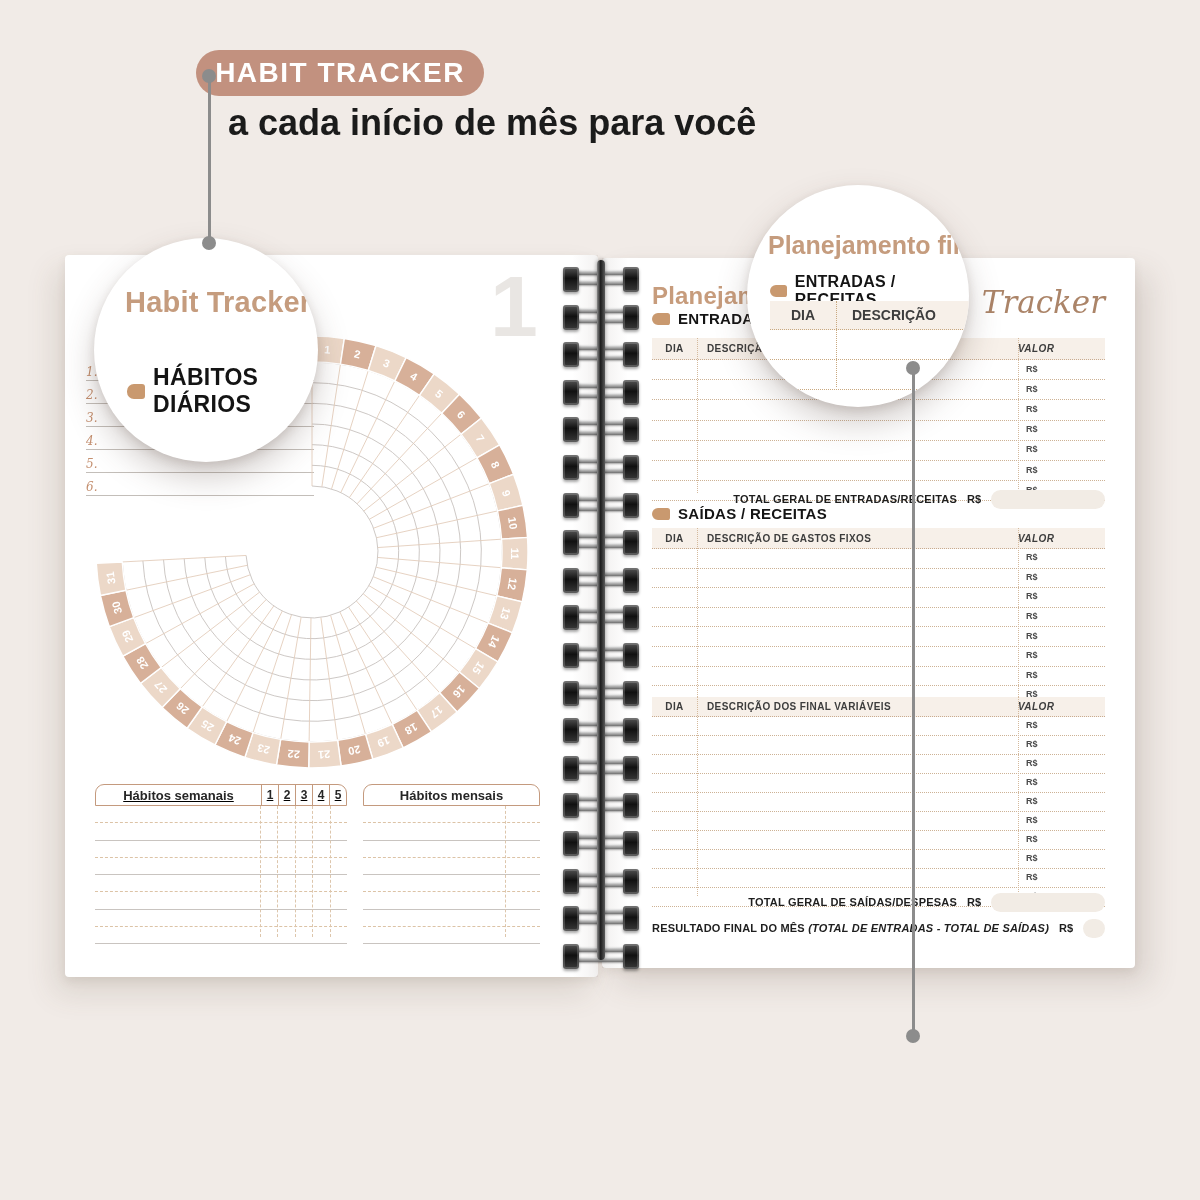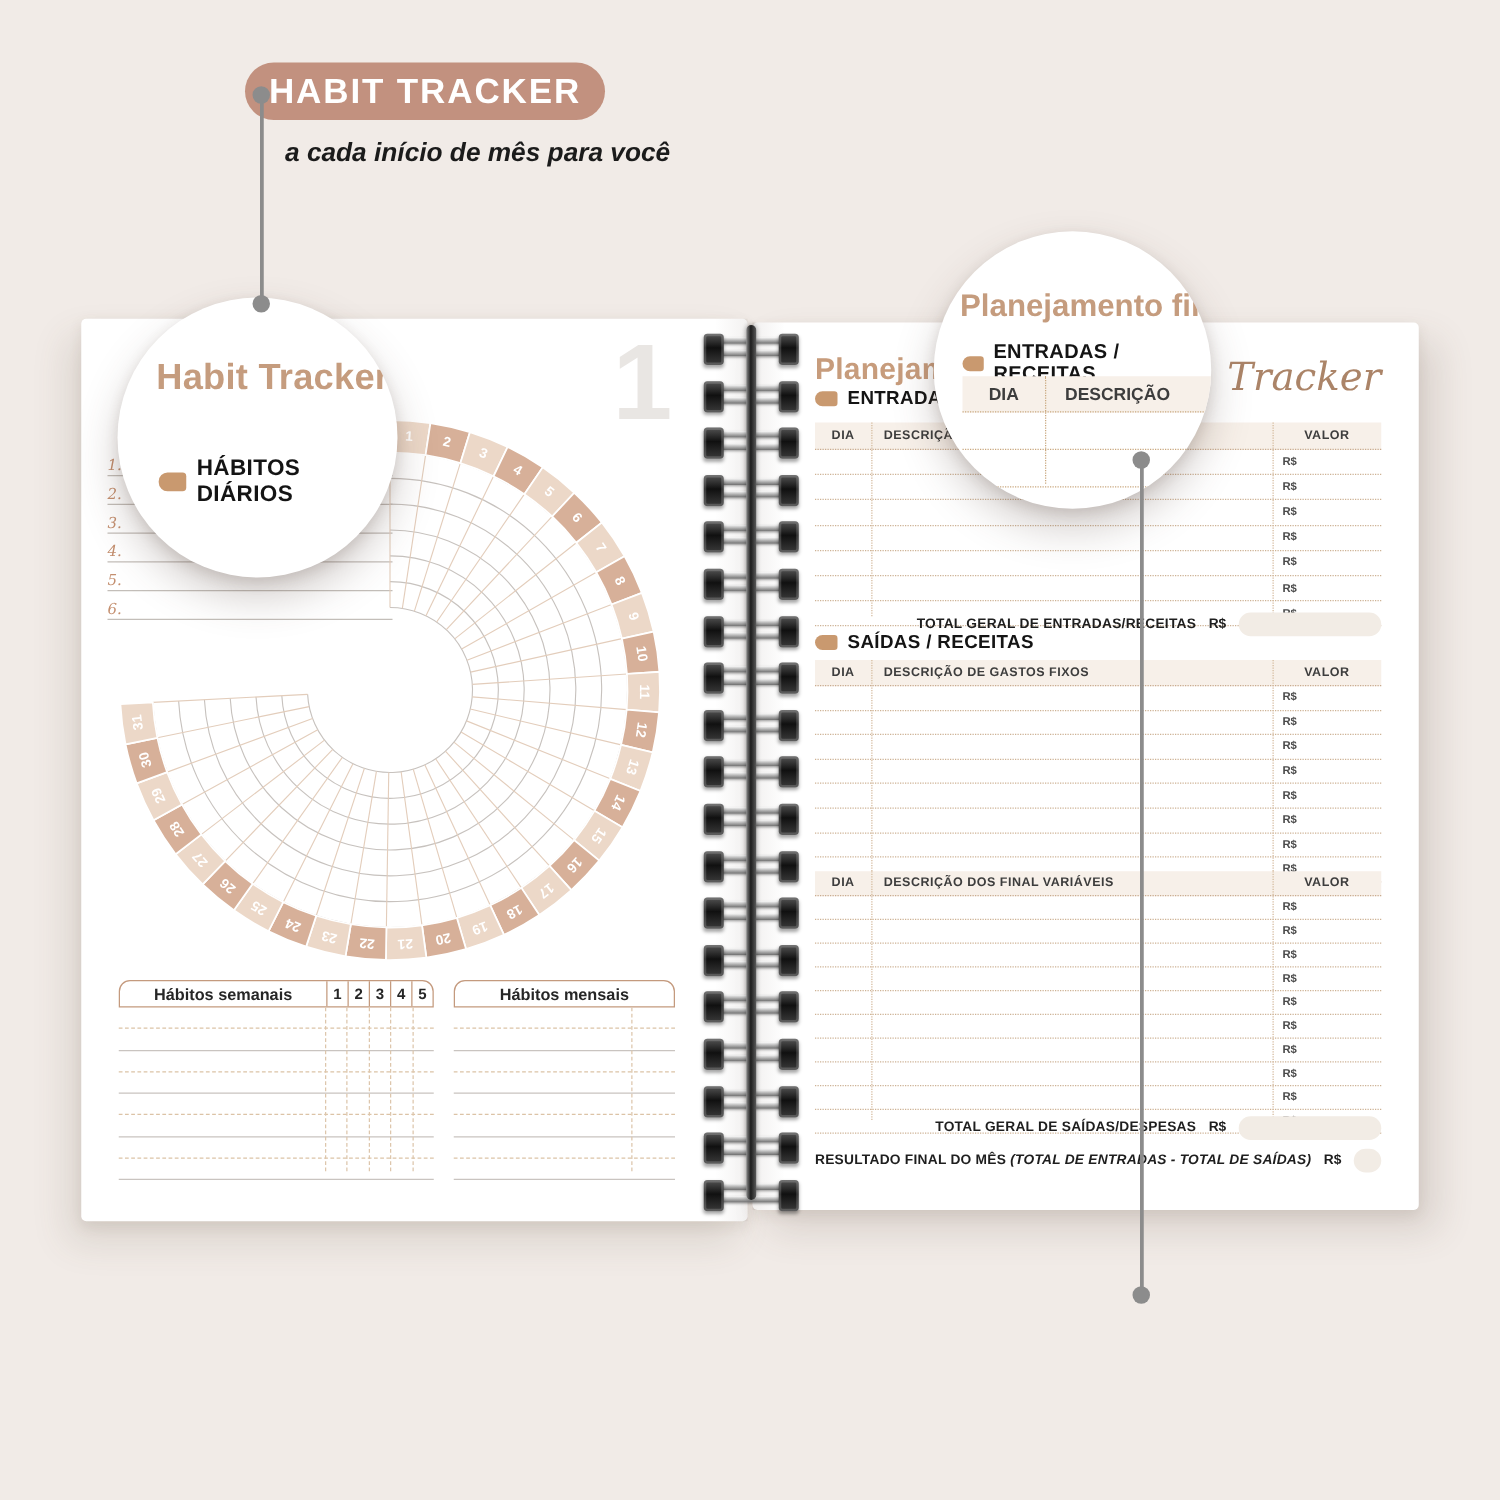--- a/index.html
+++ b/index.html
@@ -42,21 +42,21 @@
     font-size:31px;color:#ab8468;}
   .tagrow{position:absolute;display:flex;align-items:center;gap:8px;}
   .tagicon{width:18px;height:12px;background:#c9996f;border-radius:7px 3px 3px 7px;}
   .taglabel{font-size:15px;font-weight:700;color:#141414;letter-spacing:.3px;}
 
   .ftable{position:absolute;left:50px;width:453px;}
   .fhead{display:flex;align-items:center;background:#f7f0e9;border-bottom:1px dotted #c9ab8f;
     font-size:10px;font-weight:700;color:#3d3d3d;letter-spacing:.4px;}
   .fh-dia{width:45px;text-align:center;}
   .fh-desc{flex:1;padding-left:10px;text-align:left;}
-  .fh-valor{width:87px;text-align:center;}
+  .fh-valor{width:87px;text-align:left;font-style:italic;}
   .frow{position:relative;border-bottom:1px dotted #cdb295;}
   .frow b{position:absolute;left:374px;top:50%;transform:translateY(-58%);
     font-size:9px;color:#4a4a4a;font-weight:700;}
   .fvline{position:absolute;top:0;border-left:1px dotted #d4b99c;}
 
   .total-row{position:absolute;left:50px;width:453px;height:20px;display:flex;align-items:center;
     justify-content:flex-end;gap:10px;}
   .tlabel{font-size:11px;font-weight:700;color:#1e1e1e;letter-spacing:.2px;white-space:nowrap;}
   .tlabel i{font-weight:700;font-style:italic;}
   .tcur{font-size:11px;font-weight:700;color:#1e1e1e;}
@@ -76,40 +76,40 @@
   .coil .cl{left:0;}
   .coil .cr{right:0;}
 
   
   .mag{position:absolute;background:#ffffff;border-radius:50%;overflow:hidden;z-index:7;
     box-shadow:0 16px 32px rgba(80,60,50,.25), 0 4px 10px rgba(80,60,50,.15);}
   #mag-left{left:94px;top:238px;width:224px;height:224px;}
   #mag-left .mtitle{position:absolute;left:31px;top:48px;font-size:29px;font-weight:700;color:#c59c7e;letter-spacing:.2px;}
   #mag-left .tagrow{left:33px;top:126px;}
   #mag-left .tagicon{width:23px;height:15px;}
-  #mag-left .taglabel{font-size:18px;}
+  #mag-left .taglabel{font-size:23px;}
   #mag-right{left:747px;top:185px;width:222px;height:222px;}
   #mag-right .mtitle{position:absolute;left:21px;top:46px;font-size:25px;font-weight:700;color:#c59c7e;white-space:nowrap;}
   #mag-right .tagrow{left:23px;top:88px;}
   #mag-right .taglabel{font-size:16px;}
   .mini-table{position:absolute;left:23px;top:116px;width:225px;}
   .mini-head{display:flex;align-items:center;height:28px;background:#f7f0e9;
     border-bottom:1.5px dotted #c9a87f;font-size:14px;font-weight:700;color:#3d3d3d;}
   .mini-dia{width:66px;text-align:center;}
   .mini-desc{flex:1;padding-left:16px;text-align:left;}
   .mini-row{height:29px;border-bottom:1.5px dotted #c9a87f;}
   .mini-vline{position:absolute;left:66px;top:0;height:86px;border-left:1.5px dotted #c9a87f;}
 
   
   .badge{position:absolute;display:flex;align-items:center;justify-content:center;
     background:#c2917f;border-radius:23px;color:#ffffff;font-weight:700;z-index:8;}
   #badge-top{left:196px;top:50px;width:288px;height:46px;font-size:28px;letter-spacing:1.5px;}
   #badge-bottom{left:358px;top:1023px;width:572px;height:41px;font-size:26px;letter-spacing:1.2px;}
   .para{position:absolute;font-weight:700;color:#1b1b1b;z-index:8;}
-  #para-top{left:228px;top:106px;font-size:21px;line-height:34px;text-align:center;font-style:italic;}
+  #para-top{left:228px;top:106px;font-size:36px;line-height:34px;text-align:center;}
   #para-bottom{right:300px;top:1068px;font-size:27px;line-height:35px;text-align:right;}
 
   .pline{position:absolute;width:2.5px;background:#8c8c8c;z-index:9;}
   #pline-left{left:208px;top:76px;height:168px;}
   #pline-right{left:912px;top:368px;height:668px;}
   .pdot{position:absolute;width:14px;height:14px;border-radius:50%;background:#8c8c8c;z-index:9;}
 </style>
 </head>
 <body>
 
@@ -234,21 +234,21 @@
         <path d="M58.52469236820485 361.34770219756876 A216 216 0 0 1 40.78810360343252 334.1866510739961 L63.563609651167496 321.64566529657066 A190 190 0 0 0 79.16523865721723 345.5373306367503 Z" fill="#d7b099" stroke="#ffffff" stroke-width="1.4"></path>
         <text x="60.03053363381986" y="340.99270472961706" fill="#ffffff" font-size="11" font-weight="700" text-anchor="middle" dominant-baseline="central" font-family="Liberation Sans, sans-serif" transform="rotate(236.85483870967744 60.03053363381986 340.99270472961706)">28</text>
         <path d="M40.78810360343252 334.1866510739961 A216 216 0 0 1 27.319121026573725 304.67570755312147 L51.71589349559724 295.6869649772828 A190 190 0 0 0 63.563609651167496 321.64566529657066 Z" fill="#ecd8c8" stroke="#ffffff" stroke-width="1.4"></path>
         <text x="45.325286956502964" y="314.28671521836657" fill="#ffffff" font-size="11" font-weight="700" text-anchor="middle" dominant-baseline="central" font-family="Liberation Sans, sans-serif" transform="rotate(245.4677419354839 45.325286956502964 314.28671521836657)">29</text>
         <path d="M27.319121026573725 304.67570755312147 A216 216 0 0 1 18.421532689461202 273.48048033915063 L43.88931116202605 268.24671881684543 A190 190 0 0 0 51.71589349559724 295.6869649772828 Z" fill="#d7b099" stroke="#ffffff" stroke-width="1.4"></path>
         <text x="34.78531193041337" y="285.67966919705964" fill="#ffffff" font-size="11" font-weight="700" text-anchor="middle" dominant-baseline="central" font-family="Liberation Sans, sans-serif" transform="rotate(254.0806451612903 34.78531193041337 285.67966919705964)">30</text>
         <path d="M18.421532689461202 273.48048033915063 A216 216 0 0 1 14.296020493012065 241.30456654847598 L40.26038839663096 239.94383168615943 A190 190 0 0 0 43.88931116202605 268.24671881684543 Z" fill="#ecd8c8" stroke="#ffffff" stroke-width="1.4"></path>
         <text x="28.648333896813597" y="255.81678828729352" fill="#ffffff" font-size="11" font-weight="700" text-anchor="middle" dominant-baseline="central" font-family="Liberation Sans, sans-serif" transform="rotate(262.69354838709677 28.648333896813597 255.81678828729352)">31</text>
       </svg>
 
-    <div class="ltable" id="weekly-table" style="left:30px;top:529px;width:252px;">
+    <div class="ltable" id="weekly-table" style="left:30px;top:529px;width:252px;text-decoration:underline;">
       <div class="lhead">
         <span class="lab">Hábitos semanais</span>
       <span class="num">1</span>
           <span class="num">2</span>
           <span class="num">3</span>
           <span class="num">4</span>
           <span class="num">5</span>
         </div>
       <div class="lbody" style="height: 131px;">
           <div class="lrow d"></div>

